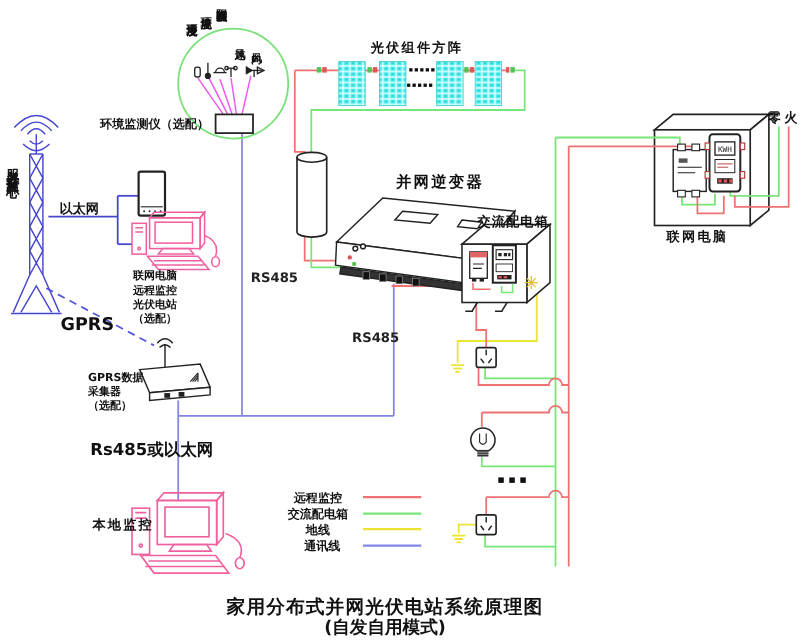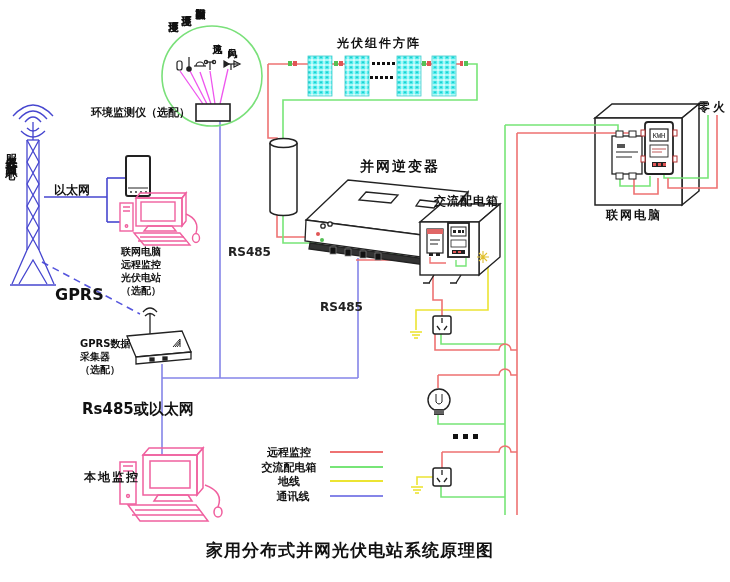--- a/index.html
+++ b/index.html
@@ -4,21 +4,21 @@
 <style>
   html,body{margin:0;padding:0;background:#fff;}
   .stage{position:relative;width:730px;height:582px;background:#fff;
          font-family:"DejaVu Sans",sans-serif;overflow:hidden;}
   svg{position:absolute;left:0;top:0;}
   .lbl{position:absolute;color:#111;font-weight:bold;line-height:1.3;
        white-space:pre-line;font-size:11px;}
   .v{writing-mode:vertical-rl;letter-spacing:2px;}
   .s{font-size:10px;letter-spacing:0;}
   .ra{text-align:center;}
-  .title1{left:120px;top:541px;width:460px;text-align:center;font-size:17px;letter-spacing:1px;font-family:Liberation Mono, monospace;}
+  .title1{left:120px;top:541px;width:460px;text-align:center;font-size:17px;letter-spacing:1px;}
   .title2{left:120px;top:560px;width:460px;text-align:center;font-size:16px;}
 </style>
 </head>
 <body>
 
 <div class="stage">
 
 <svg width="730" height="582" viewBox="0 0 730 582">
   <defs>
     <pattern id="pv" width="6" height="5" patternUnits="userSpaceOnUse">
@@ -362,14 +362,15 @@
 <div class="lbl" style="left:434px;top:194px;font-size:12px;letter-spacing:1px">交流配电箱</div>
 <div class="lbl" style="left:606px;top:208px;font-size:12px;letter-spacing:2px">联网电脑</div>
 <div class="lbl" style="left:698px;top:100px;font-size:12px;letter-spacing:3px">零火</div>
 
 <div class="lbl ra" style="left:252px;top:446px;width:74px">远程监控</div>
 <div class="lbl ra" style="left:252px;top:461px;width:74px">交流配电箱</div>
 <div class="lbl ra" style="left:252px;top:475px;width:74px">地线</div>
 <div class="lbl ra" style="left:256px;top:490px;width:74px">通讯线</div>
 
 <div class="lbl title1">家用分布式并网光伏电站系统原理图</div>
+<div class="lbl title2">(自发自用模式)</div>
 
 </div>
 
 </body></html>

